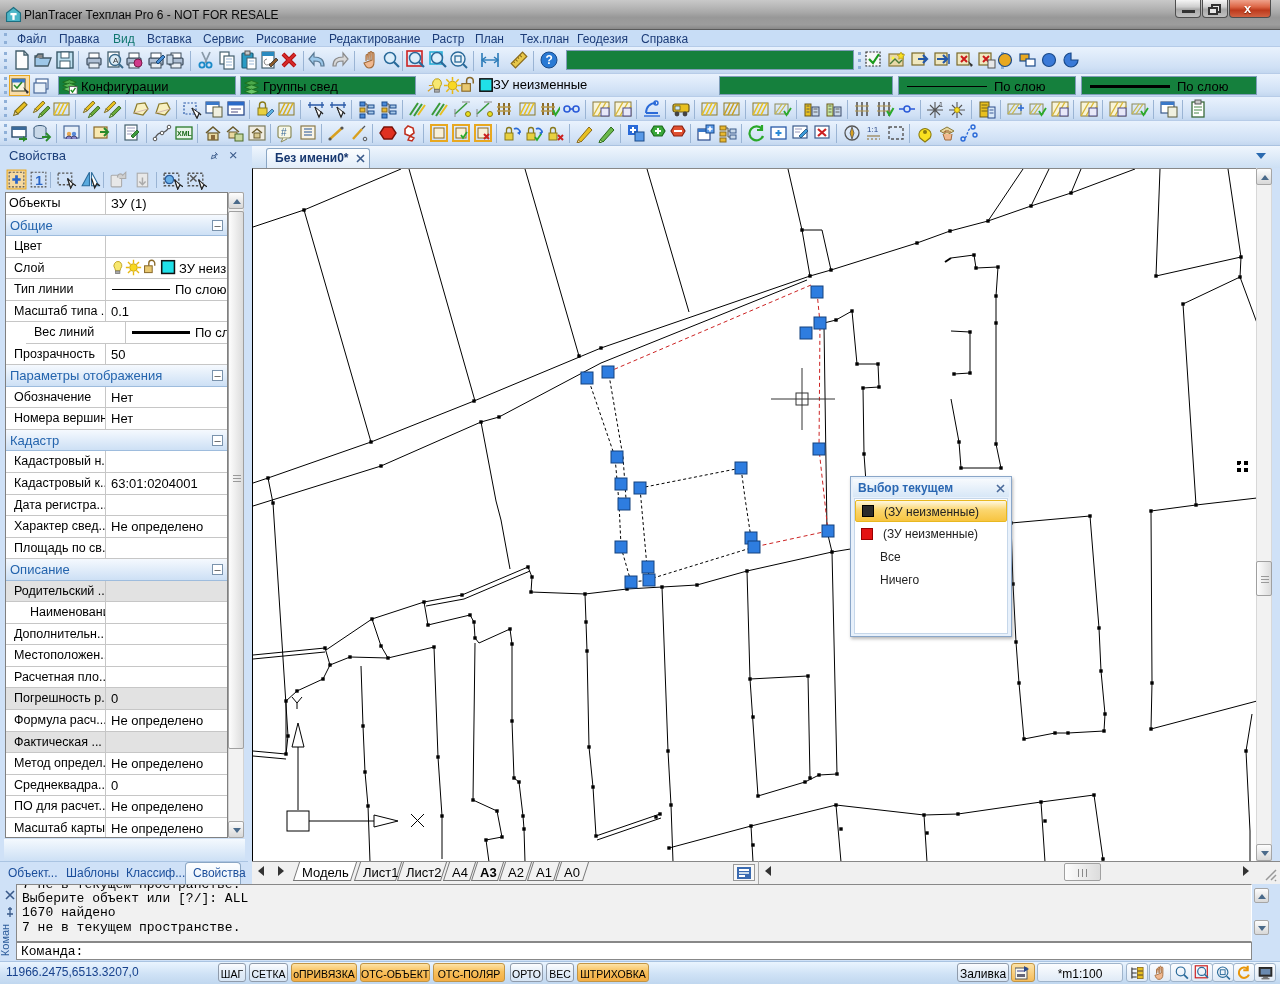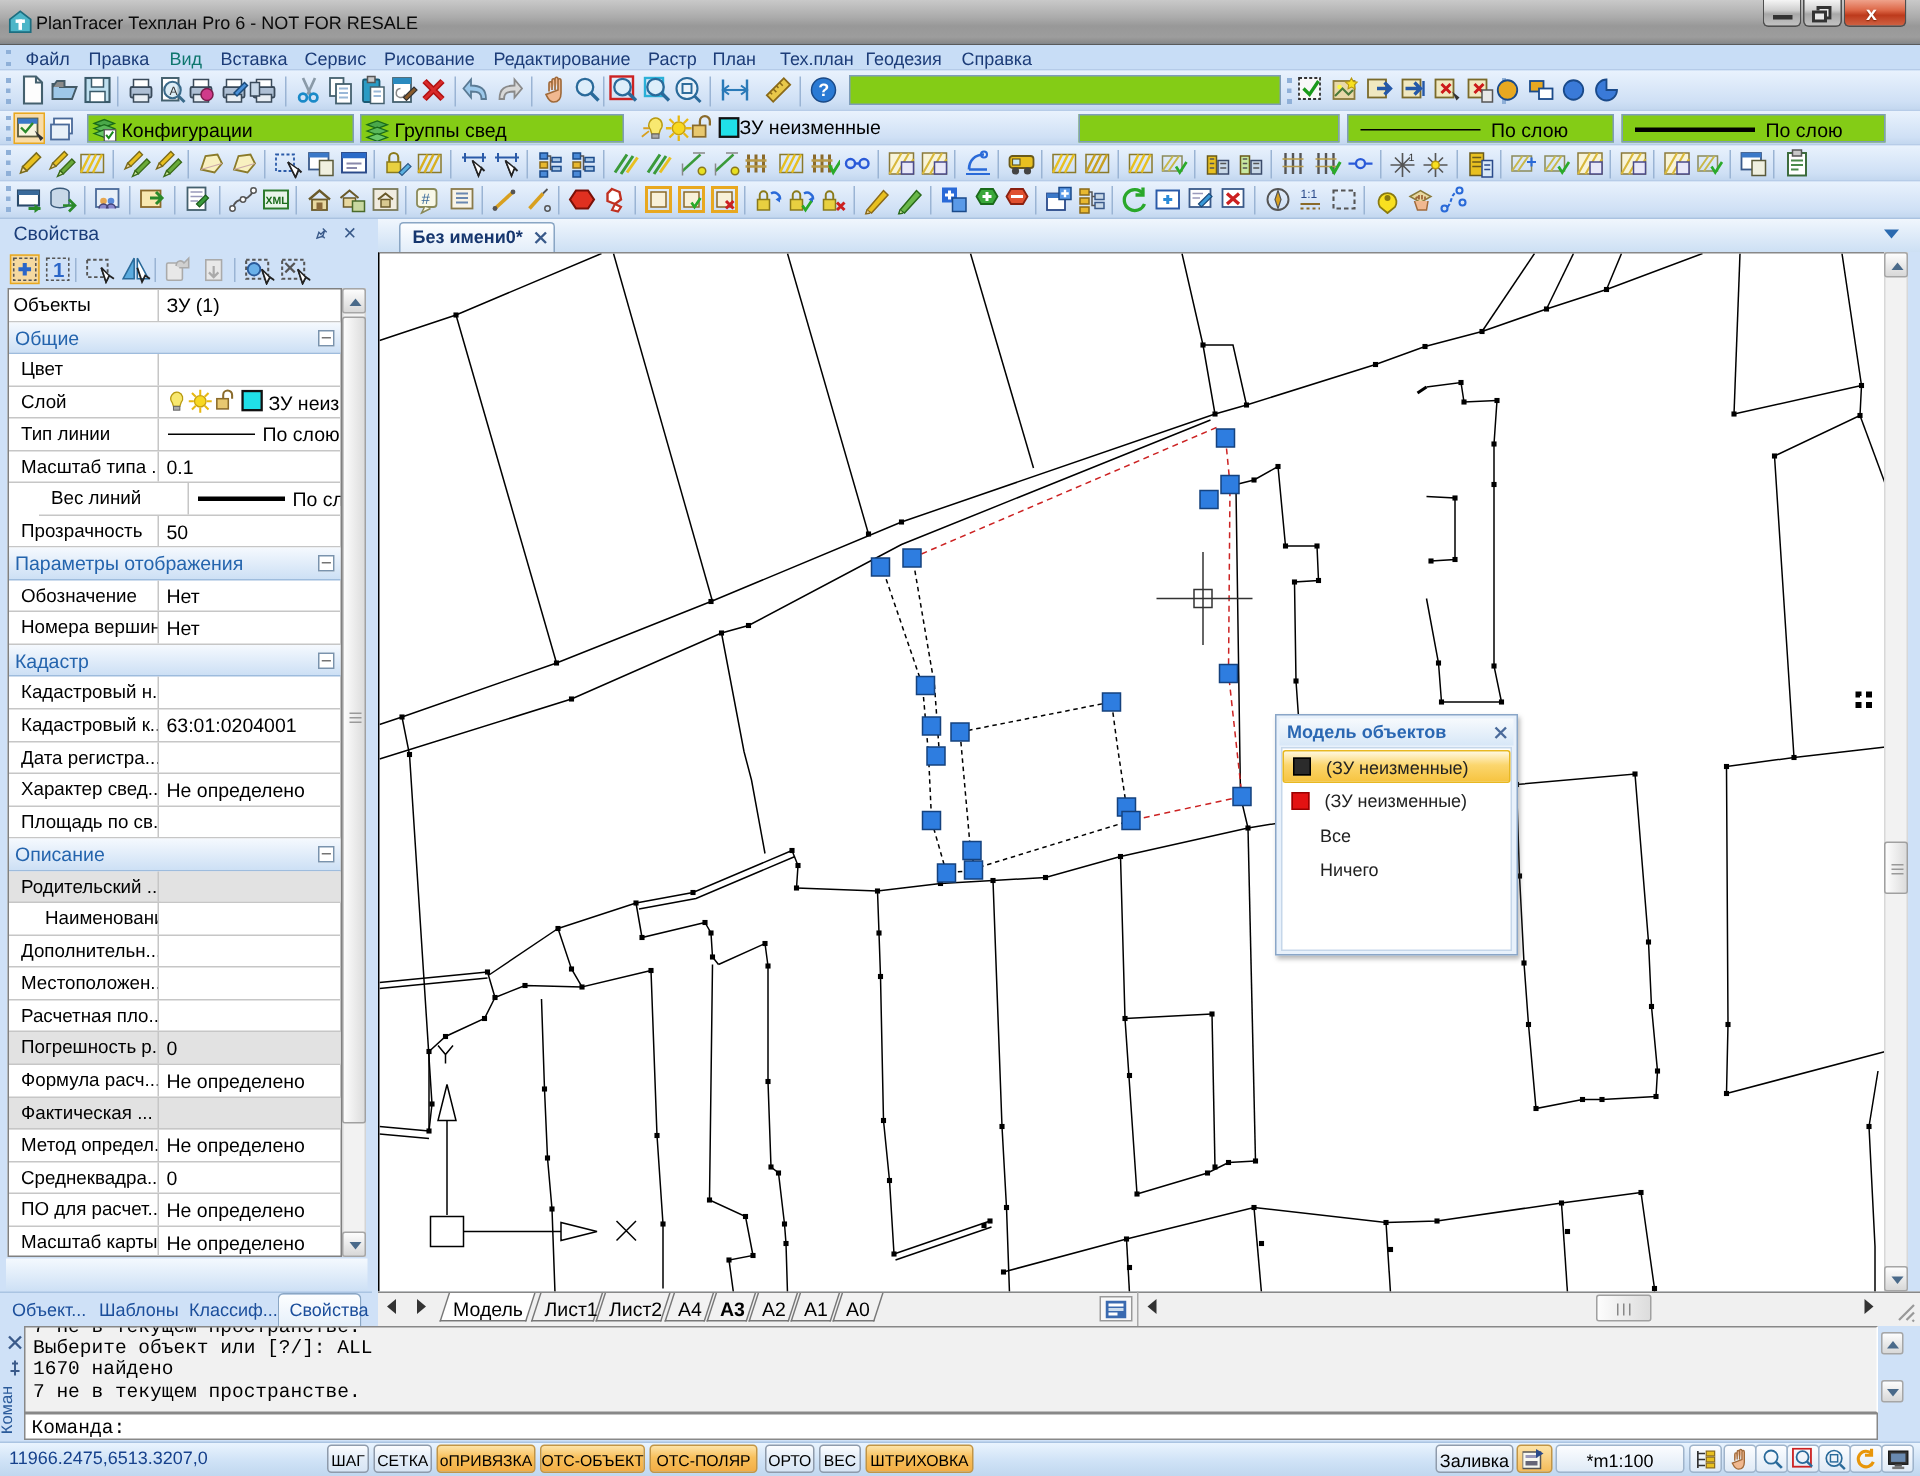--- a/index.html
+++ b/index.html
@@ -1,21 +1,21 @@
 <!DOCTYPE html>
 <html><head><meta charset="utf-8"><style>
 *{margin:0;padding:0;box-sizing:border-box}
 html,body{width:1280px;height:984px;overflow:hidden}
 body{font-family:"Liberation Sans",sans-serif;background:#cfe1f7;position:relative}
 .abs{position:absolute}
 .winbtn{top:0;height:18px;border:1px solid #4e4e4e;border-top:none;border-radius:0 0 4px 4px;background:linear-gradient(#f5f5f5,#cfcfcf 40%,#a8a8a8 55%,#c2c2c2)}
 
 .tbrow{left:0;width:1280px;background:linear-gradient(#e9f2fd,#cfe0f5 80%,#c3d7ef)}
 .tsep{width:1px;background:#9ab4d4}
-.combo{background:#84cc16;border:1px solid #7f9db9;font-size:13px;color:#000;overflow:hidden;white-space:nowrap}
+.combo{background:#15803d;border:1px solid #7f9db9;font-size:13px;color:#000;overflow:hidden;white-space:nowrap}
 .prow{left:0;width:222px;border-bottom:1px solid #c6c6c6;font-size:13px;color:#000}
 .prow .lab{position:absolute;left:0;top:0;bottom:0;width:100px;border-right:1px solid #c6c6c6;padding:3px 1px 0 7px;overflow:hidden;white-space:nowrap;font-size:12.5px}
 .prow .val{position:absolute;left:101px;top:0;bottom:0;right:0;padding:3px 0 0 4px;overflow:hidden;white-space:nowrap}
 .pcat{left:0;width:222px;background:linear-gradient(#f5f9fe,#cde0f5);border-bottom:1px solid #9ebcdd;font-size:13px;color:#2464ad;padding:3px 0 0 4px}
 .pcat .box{position:absolute;right:5px;top:5px;width:11px;height:11px;border:1px solid #7a93ad;background:#fff;font-size:11px;line-height:8px;text-align:center;color:#444}
 
 .sb{background:#f0f0f0}
 .sbbtn{background:linear-gradient(#fdfdfd,#d8d8d8);border:1px solid #a6a6a6;border-radius:2px}
 .sbthumb{background:linear-gradient(90deg,#fdfdfd,#dcdcdc);border:1px solid #a0a0a0;border-radius:2px}
 .arr{width:0;height:0;position:absolute}
@@ -1253,21 +1253,21 @@
         <rect x="362" y="372" width="12" height="12"></rect>
         <rect x="389" y="392" width="12" height="12"></rect>
         <rect x="390" y="405" width="12" height="12"></rect>
         <rect x="372" y="407" width="12" height="12"></rect>
         <rect x="492" y="363" width="12" height="12"></rect>
         <rect x="495" y="372" width="12" height="12"></rect>
         <rect x="569" y="356" width="12" height="12"></rect>
       </g>
     </svg>
 <div class="abs" style="left:597px;top:307px;width:162px;height:161px;background:#e8f1fb;border:1px solid #8aa6c8;box-shadow:1px 2px 3px rgba(80,80,80,.4)">
-<div class="abs" style="left:2px;top:2px;width:156px;height:18px;background:linear-gradient(#f7fafd,#d7e7f7);font-size:12px;font-weight:bold;color:#2a67b2;padding:2px 0 0 5px">Модель объектов</div>
+<div class="abs" style="left:2px;top:2px;width:156px;height:18px;background:linear-gradient(#f7fafd,#d7e7f7);font-size:12px;font-weight:bold;color:#2a67b2;padding:2px 0 0 5px">Выбор текущем</div>
 <svg class="abs" style="left:144px;top:6px" width="11" height="11" viewBox="0 0 11 11">
         <path d="M2 2 L9 9 M9 2 L2 9" stroke="#4a6a9a" stroke-width="1.6"></path>
       </svg>
 <div class="abs" style="left:3px;top:21px;width:154px;height:136px;background:#fff;border:1px solid #c6d7ea">
 <div class="abs" style="left:0px;top:1px;width:152px;height:22px;background:linear-gradient(#fff8e0,#fbd66e 45%,#f7c440);border:1px solid #e8b820;border-radius:2px">
 <div class="abs" style="left:6px;top:4px;width:12px;height:12px;background:#2b2b2b;border:1px solid #000"></div>
 <div class="abs" style="left:28px;top:4px;font-size:12px;color:#222">(ЗУ неизменные)</div>
         </div>
 <div class="abs" style="left:6px;top:29px;width:12px;height:12px;background:#e31212;border:1px solid #900"></div>
 <div class="abs" style="left:28px;top:28px;font-size:12px;color:#222">(ЗУ неизменные)</div>

